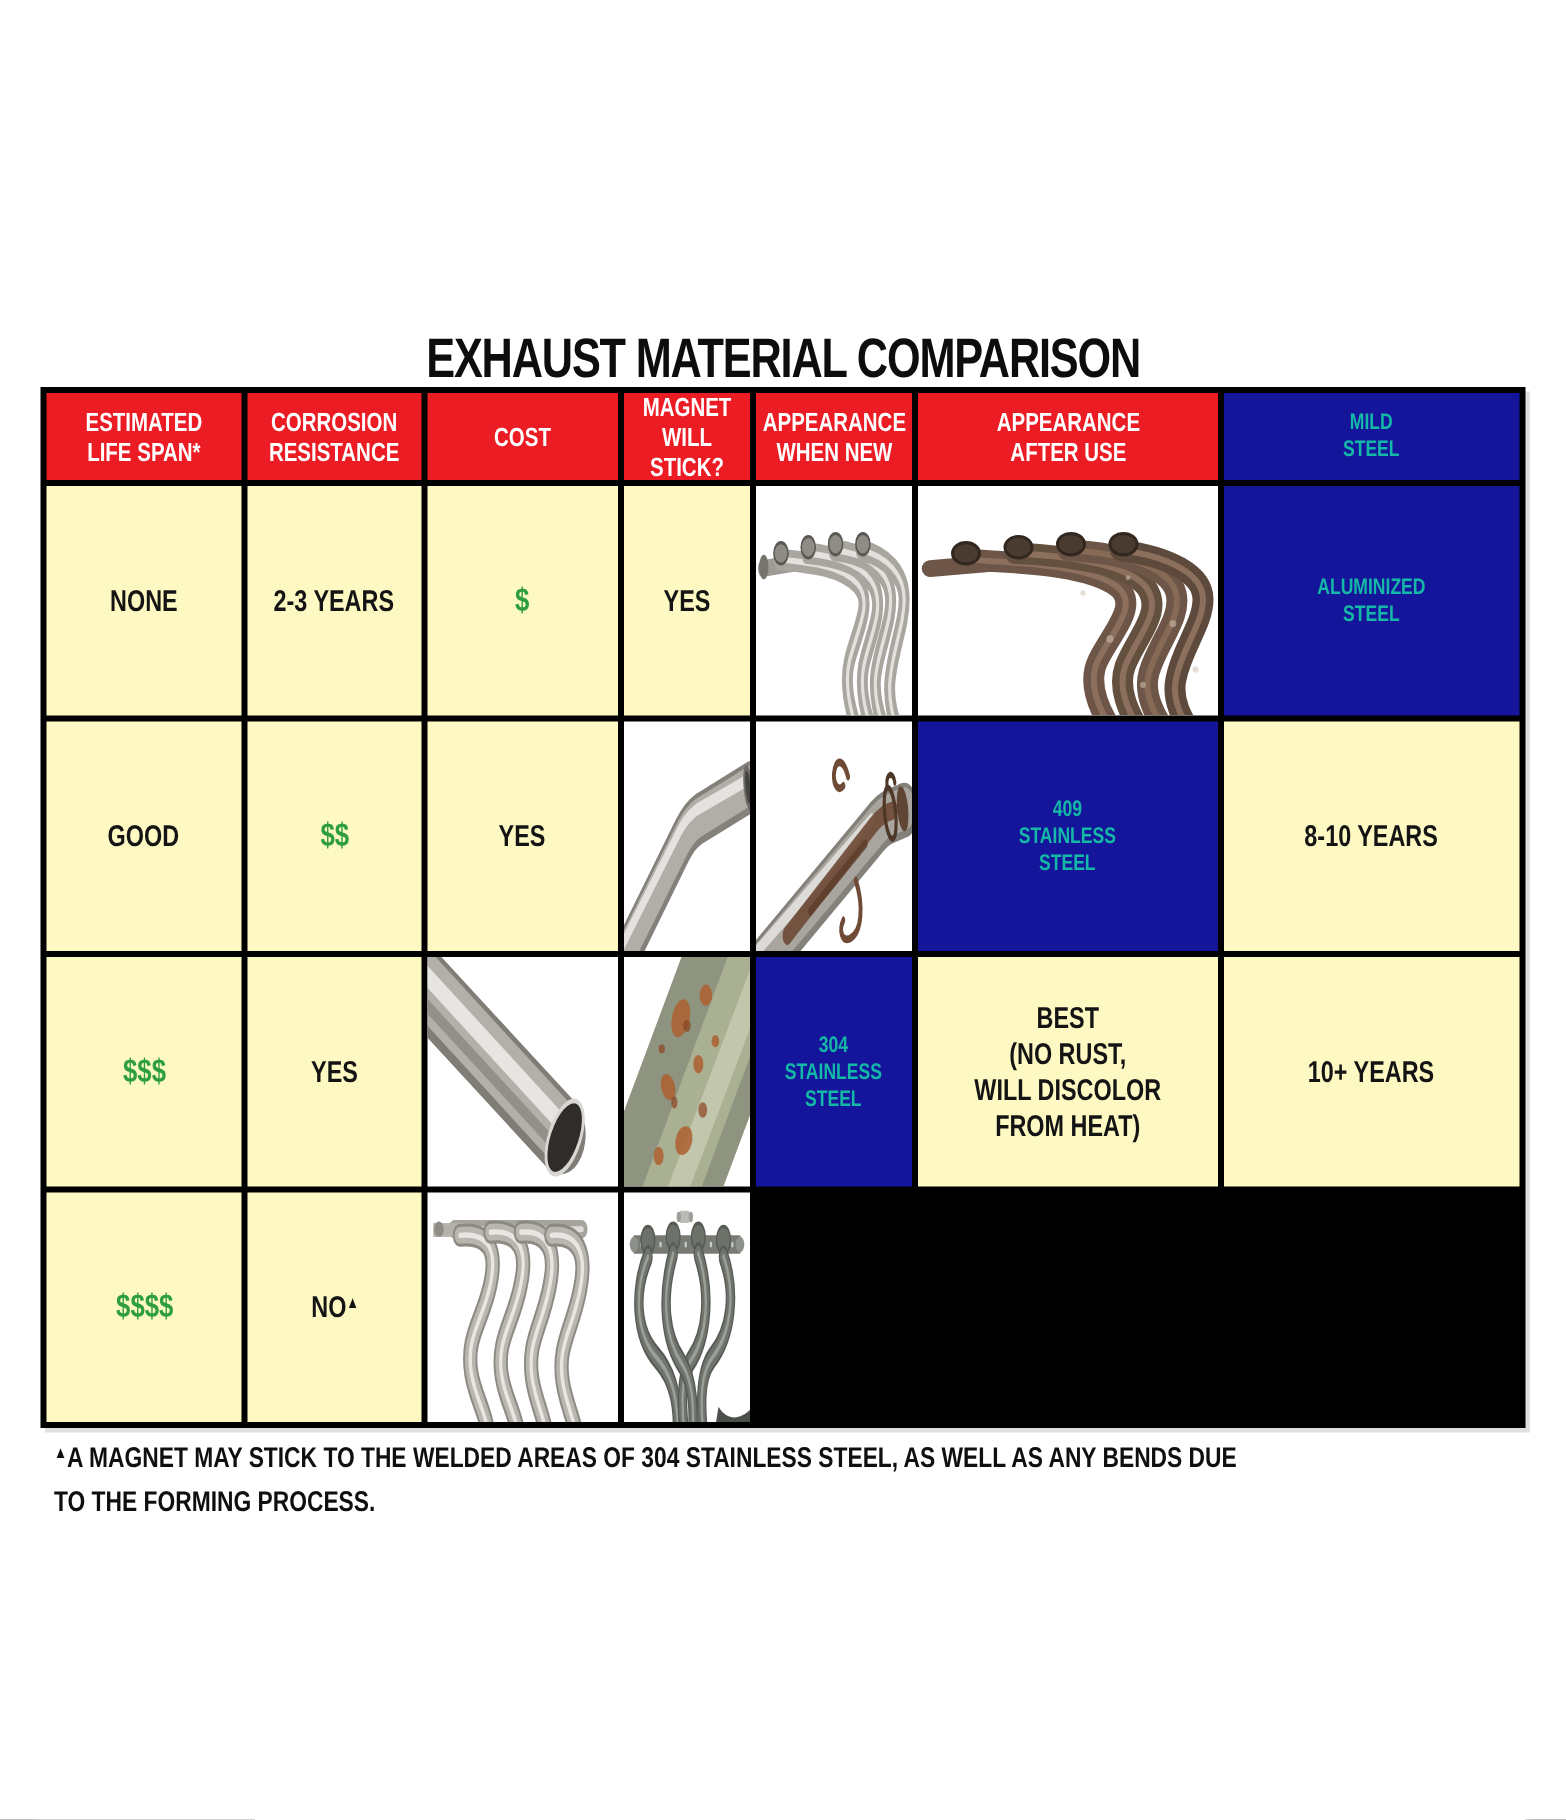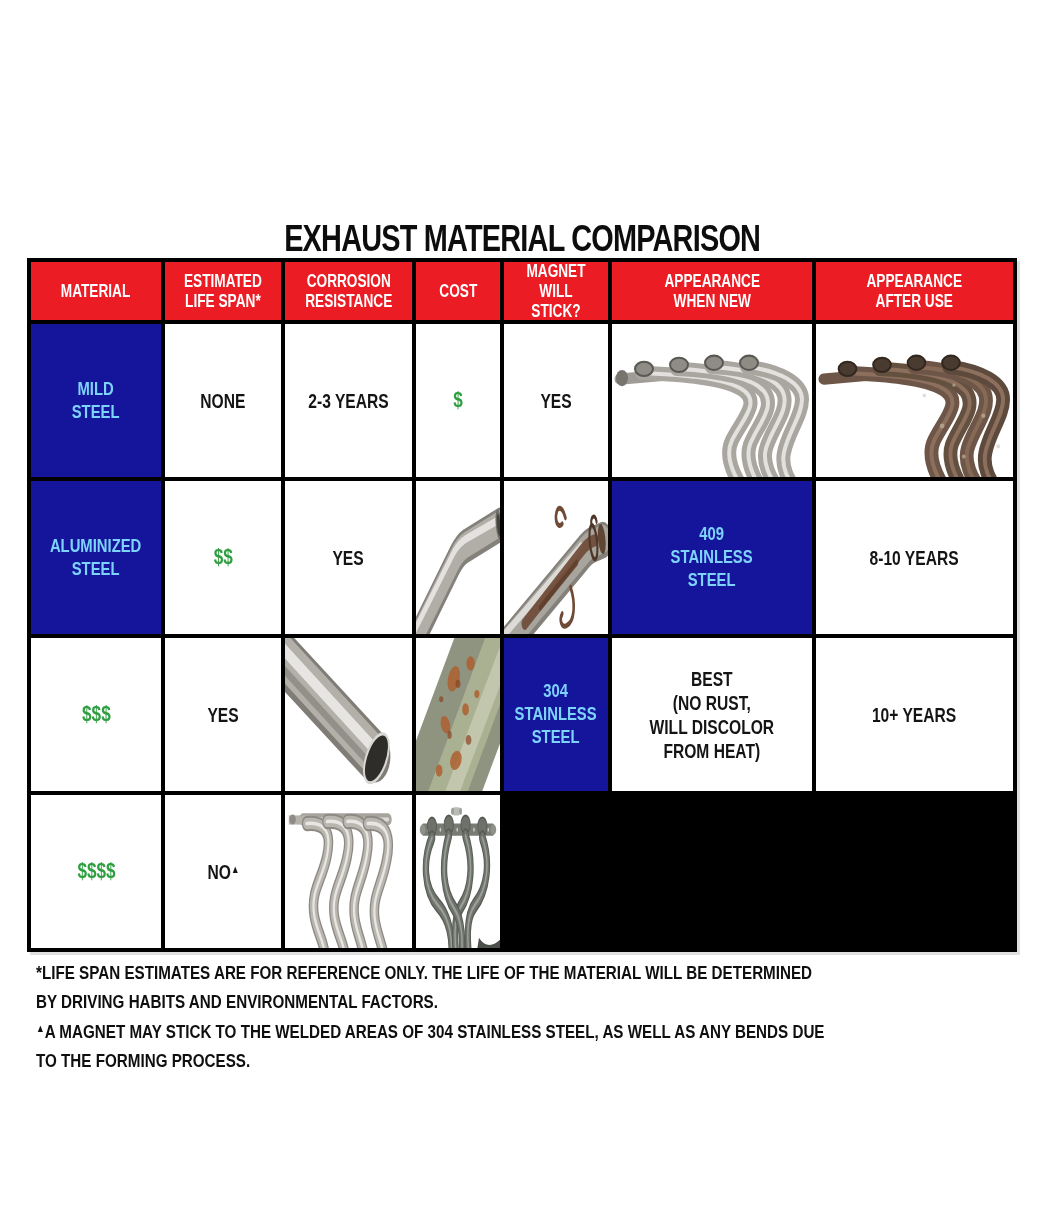--- a/index.html
+++ b/index.html
@@ -8,45 +8,42 @@
   .cond{display:inline-block;transform:scaleX(0.78);transform-origin:center;white-space:pre-line;}
   .cond-left{display:inline-block;transform:scaleX(0.80);transform-origin:left center;white-space:pre-line;}
   .title{position:absolute;top:218px;left:0;width:100%;text-align:center;
          font-size:37px;font-weight:bold;letter-spacing:-1px;color:#0d0d0d;}
   .tbl{position:absolute;left:27px;top:258px;width:990px;box-sizing:border-box;
        display:grid;grid-template-columns:130px 116px 127px 84px 104px 200px 197px;
        grid-template-rows:58px 153px 153px 153px 153px;gap:4px;background:#000;padding:4px;
        box-shadow:3px 3px 0 rgba(0,0,0,0.12);}
   .cell{display:flex;align-items:center;justify-content:center;text-align:center;overflow:hidden;}
   .hdr{background:#ec1c24;color:#fff;font-weight:bold;font-size:17.5px;line-height:1.15;}
-  .mat{background:#15159b;color:#7dd3fc;font-weight:bold;font-size:19px;line-height:1.2;}
-  .val{background:#ffffff;color:#141414;font-weight:bold;font-size:20px;line-height:1.2;justify-content:center;}
+  .mat{background:#15159b;color:#14b8a6;font-weight:bold;font-size:15px;line-height:1.2;}
+  .val{background:#fef9c3;color:#141414;font-weight:bold;font-size:20px;line-height:1.2;justify-content:center;}
   .cost{color:#2f9e41;font-size:22px;}
   .photo{background:#fff;padding:0;}
   .photo svg{width:100%;height:100%;display:block;}
   sup.tri{font-size:11px;vertical-align:6px;letter-spacing:0;}
   .notes{position:absolute;left:36px;top:958px;width:990px;color:#0f0f0f;
          font-weight:bold;font-size:19px;line-height:1.55;}
   .note-line{white-space:nowrap;}
   .note-marker{display:inline;}
   .note-marker.tri{font-size:11px;vertical-align:6px;}
 </style>
 </head>
 <body>
 
 <div class="page">
 
   <div class="title"><span class="cond">EXHAUST MATERIAL COMPARISON</span></div>
 
   <div class="tbl">
 
     <div class="cell hdr">
-        <span class="cond">MATERIAL</span>
-      </div>
-    <div class="cell hdr">
         <span class="cond">ESTIMATED
 LIFE SPAN*</span>
       </div>
     <div class="cell hdr">
         <span class="cond">CORROSION
 RESISTANCE</span>
       </div>
     <div class="cell hdr">
         <span class="cond">COST</span>
       </div>
@@ -127,20 +124,23 @@
             <ellipse cx="67" cy="40" rx="9" ry="7"></ellipse>
           <ellipse cx="102" cy="38" rx="9" ry="7"></ellipse>
             <ellipse cx="137" cy="38" rx="9" ry="7"></ellipse>
         </g>
       </svg>
     </div>
 
     <div class="cell mat">
         <span class="cond">ALUMINIZED
 STEEL</span>
+      </div>
+    <div class="cell val">
+        <span class="cond">GOOD</span>
       </div>
     <div class="cell val cost">
         <span class="cond">$$</span>
       </div>
     <div class="cell val">
         <span class="cond">YES</span>
       </div>
     <div class="cell photo" role="img" aria-label="new-aluminized-steel-pipe-photo">
       <svg viewBox="0 0 200 150" preserveAspectRatio="none" aria-hidden="true">
         <g fill="none" stroke-linecap="round">
@@ -299,20 +299,17 @@
           <path d="M78,40 C58,70 66,96 92,112 C110,124 112,142 108,164" stroke="#9aa097" stroke-width="3.5"></path>
         </g>
         <path d="M150,140 C165,150 185,148 200,142 L200,166 L140,166 Z" fill="#4c504a"></path>
       </svg>
     </div>
 
   </div>
 
   <div class="notes">
     <div class="note-line">
-      <span class="cond-left"><span class="note-marker">*</span><span>LIFE SPAN ESTIMATES ARE FOR REFERENCE ONLY. THE LIFE OF THE MATERIAL WILL BE DETERMINED BY DRIVING HABITS AND ENVIRONMENTAL FACTORS.</span></span>
-    </div>
-    <div class="note-line">
       <span class="cond-left"><span class="note-marker tri">▲</span><span>A MAGNET MAY STICK TO THE WELDED AREAS OF 304 STAINLESS STEEL, AS WELL AS ANY BENDS DUE TO THE FORMING PROCESS.</span></span>
     </div>
   </div>
 
 </div>
 
 </body></html>

